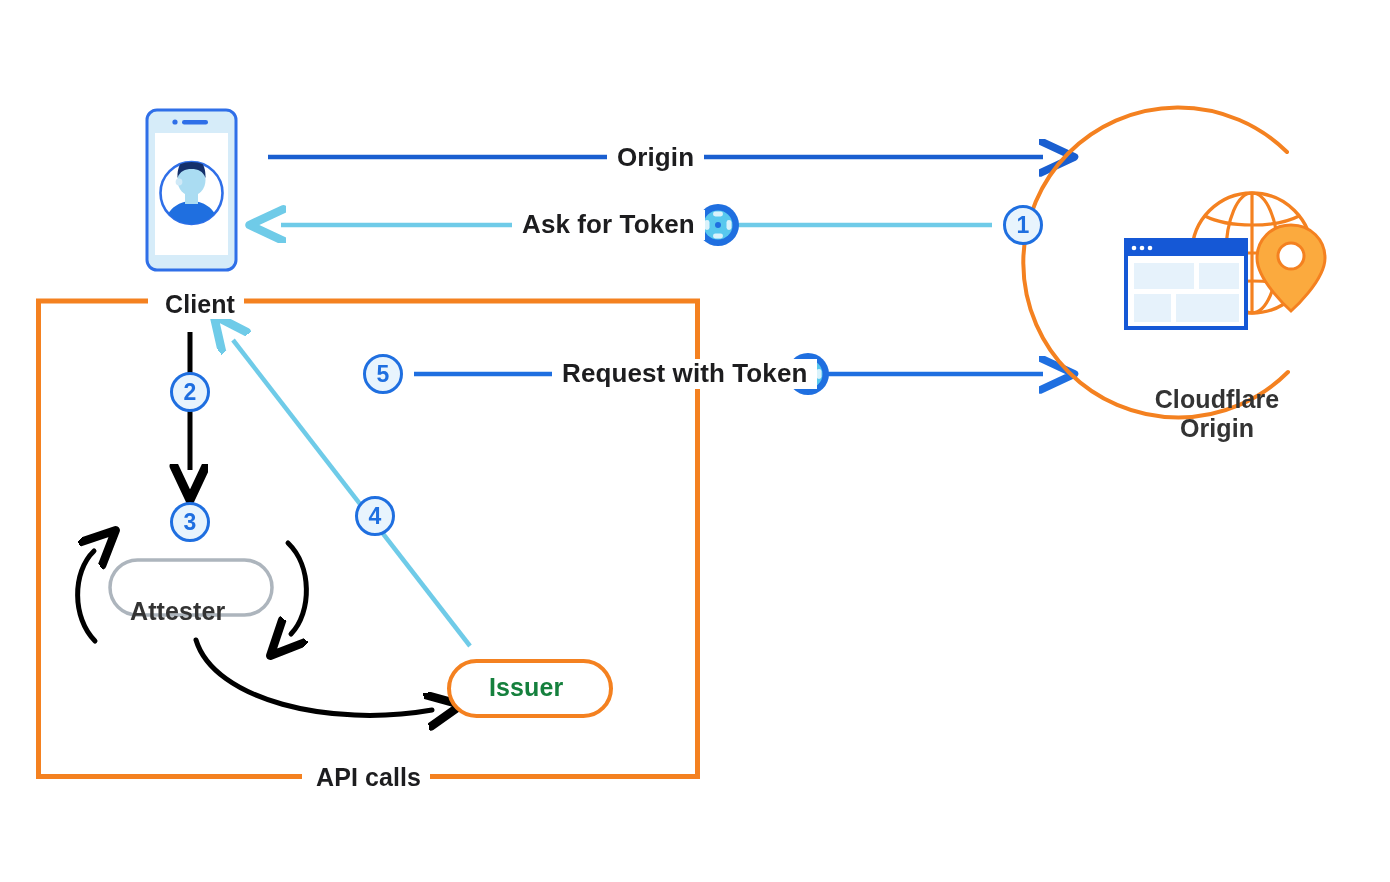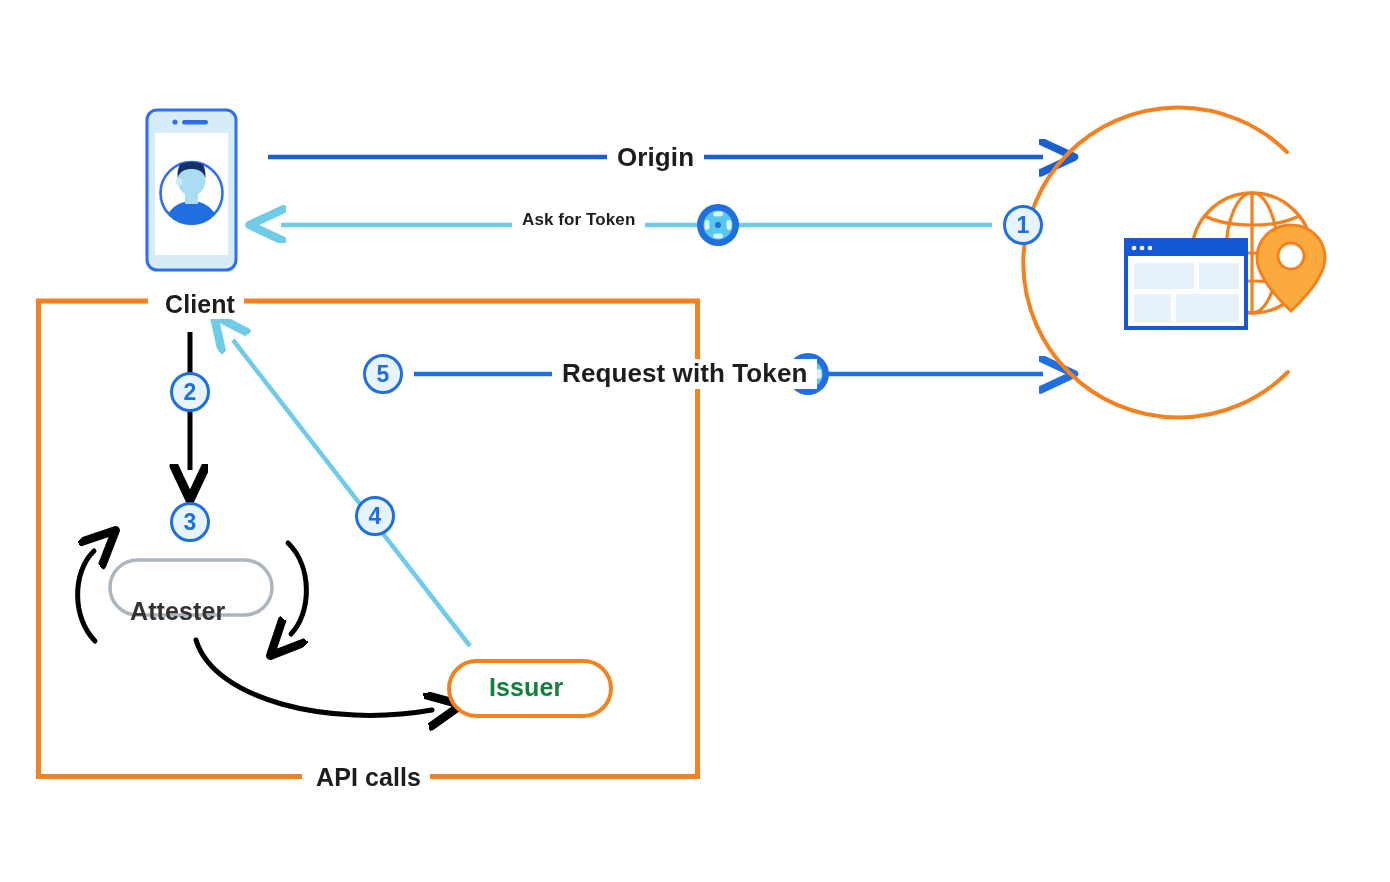--- a/index.html
+++ b/index.html
@@ -29,21 +29,21 @@
     color: #1d1d1f;
     font-weight: bold;
     letter-spacing: 0.1px;
     white-space: nowrap;
     line-height: 1.15;
   }
   .lbl-bg {
     background: #ffffff;
   }
   .t-request   { left: 607px; top: 143px; font-size: 26px; padding: 0 10px; }
-  .t-ask       { left: 512px; top: 210px; font-size: 17px; padding: 0 10px; }
+  .t-ask       { left: 512px; top: 210px; font-size: 26px; padding: 0 10px; }
   .t-reqtok    { left: 552px; top: 359px; font-size: 26px; padding: 0 10px; }
   .t-client    { left: 156px; top: 290px; font-size: 25px; padding: 0 9px; }
   .t-apicalls  { left: 307px; top: 763px; font-size: 25px; padding: 0 9px; }
   .t-tokengen  { left: 404px; top: 488px; font-size: 25px; padding: 0 4px; }
   .t-origin    { left: 1147px; top: 385px; font-size: 25px; text-align: center;
                  color: #333333; width: 140px; white-space: normal; }
   .t-attester  { left: 130px; top: 597px; font-size: 25px; color: #333333; }
   .t-issuer    { left: 489px; top: 673px; font-size: 25px; color: #15803d; }
   .num {
     position: absolute;
@@ -237,18 +237,22 @@
 
   <div class="lbl lbl-bg t-ask">Ask for Token</div>
 
   <div class="lbl lbl-bg t-reqtok">Request with Token</div>
 
   <div class="lbl lbl-bg t-client">Client</div>
 
   <div class="lbl lbl-bg t-apicalls">API calls</div>
 
 
+  <div class="lbl t-origin">
+    <div>Cloudflare</div>
+    <div>Origin</div>
+  </div>
 
   <div class="lbl t-attester">Attester</div>
 
   <div class="lbl t-issuer">Issuer</div>
 
 </div>
 
 </body></html>

